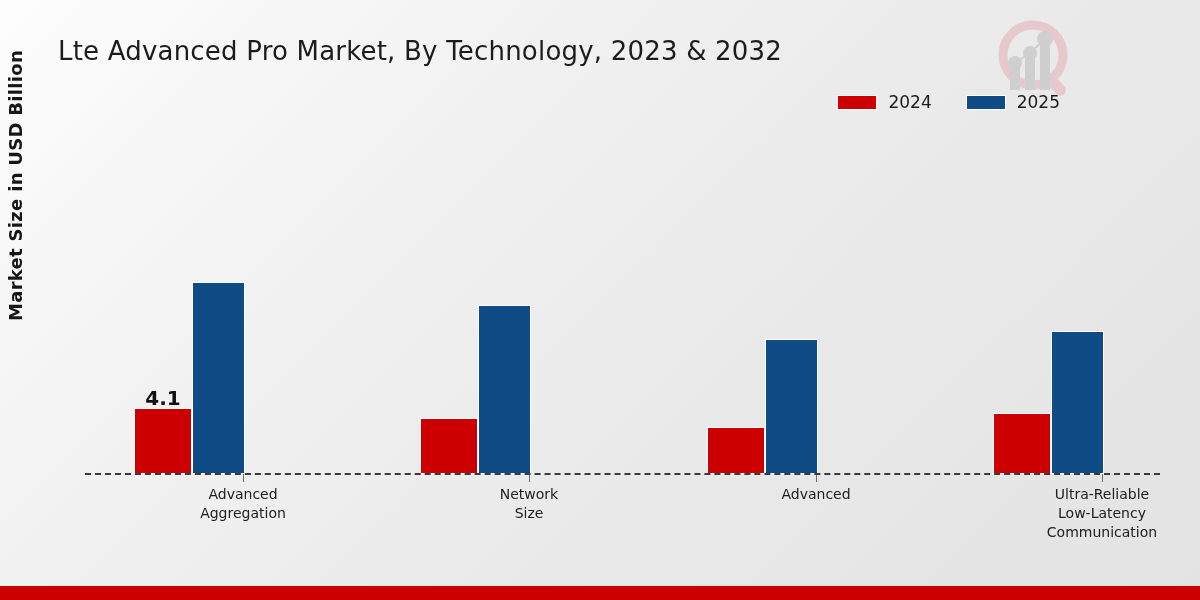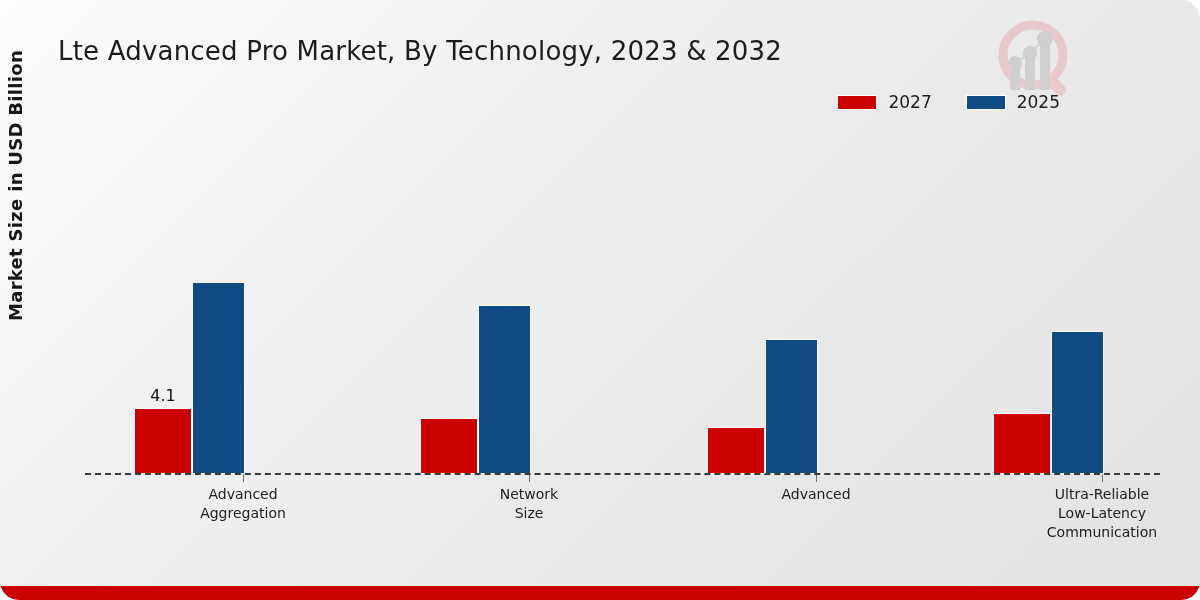--- a/index.html
+++ b/index.html
@@ -12,21 +12,20 @@
     overflow: hidden;
     font-family: "DejaVu Sans", sans-serif;
   }
   #chart-root {
     position: relative;
     width: 1200px;
     height: 600px;
     background:
       linear-gradient(135deg, #fdfdfd 0%, #f2f2f2 30%, #e9e9e9 62%, #e3e3e3 100%);
     overflow: hidden;
-    border-radius: 19px;
   }
 
   
   .watermark {
     position: absolute;
     left: 990px;
     top: 12px;
     width: 96px;
     height: 96px;
     opacity: 1;
@@ -124,22 +123,22 @@
     box-sizing: border-box;
   }
   .bar.red   { background: #cc0000; }
   .bar.blue  { background: #0f4c85; }
 
   .bar-value {
     position: absolute;
     left: 50%;
     transform: translateX(-50%);
     top: -23px;
-    font-size: 16px;
-    font-weight: normal;
+    font-size: 20px;
+    font-weight: bold;
     color: #111111;
     white-space: nowrap;
     font-family: "DejaVu Sans", sans-serif;
   }
 
   .tick {
     position: absolute;
     top: 334px;
     width: 0;
     height: 8px;
@@ -183,21 +182,21 @@
     <circle cx="55" cy="27" r="8" fill="#cfcfcf"></circle>
     <line x1="25" y1="51" x2="40" y2="41" stroke="#cfcfcf" stroke-width="2"></line>
     <line x1="40" y1="41" x2="55" y2="27" stroke="#cfcfcf" stroke-width="2"></line>
   </svg>
 
   <div class="chart-title">Lte Advanced Pro Market, By Technology, 2023 &amp; 2032</div>
 
   <div class="legend">
     <div class="legend-entry">
       <span class="legend-swatch" style="background:#cc0000"></span>
-      <span class="legend-label">2027</span>
+      <span class="legend-label">2024</span>
     </div>
     <div class="legend-entry">
       <span class="legend-swatch" style="background:#0f4c85"></span>
       <span class="legend-label">2025</span>
     </div>
   </div>
 
   <div class="y-axis-title">Market Size in USD Billion</div>
 
   <div class="plot-area">

